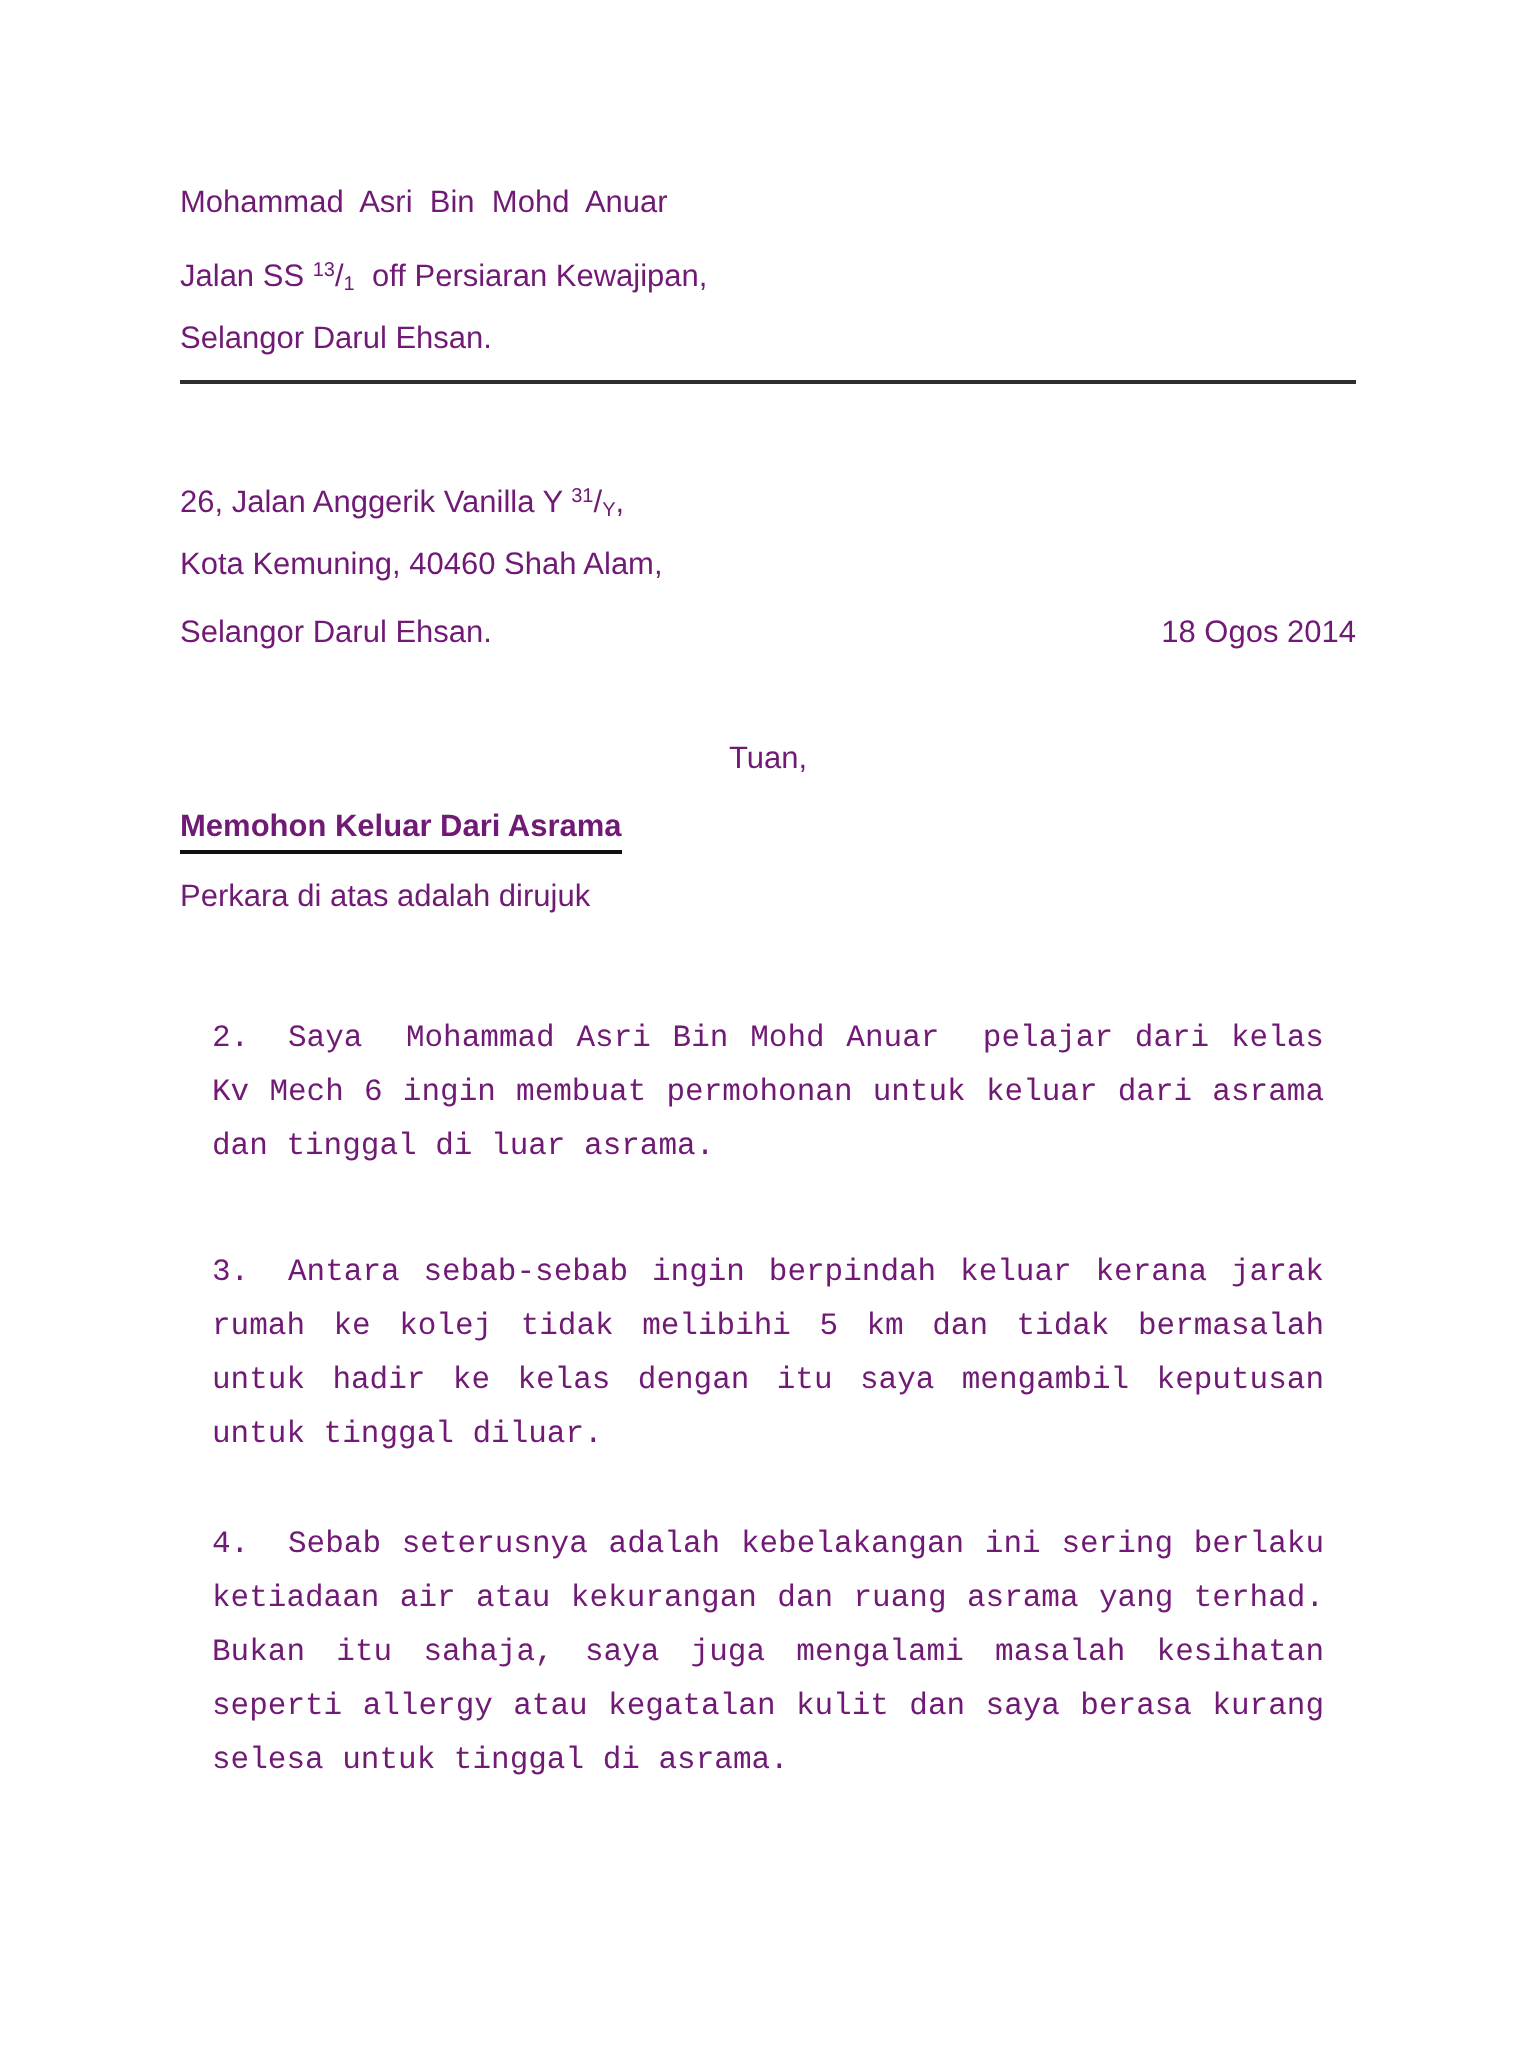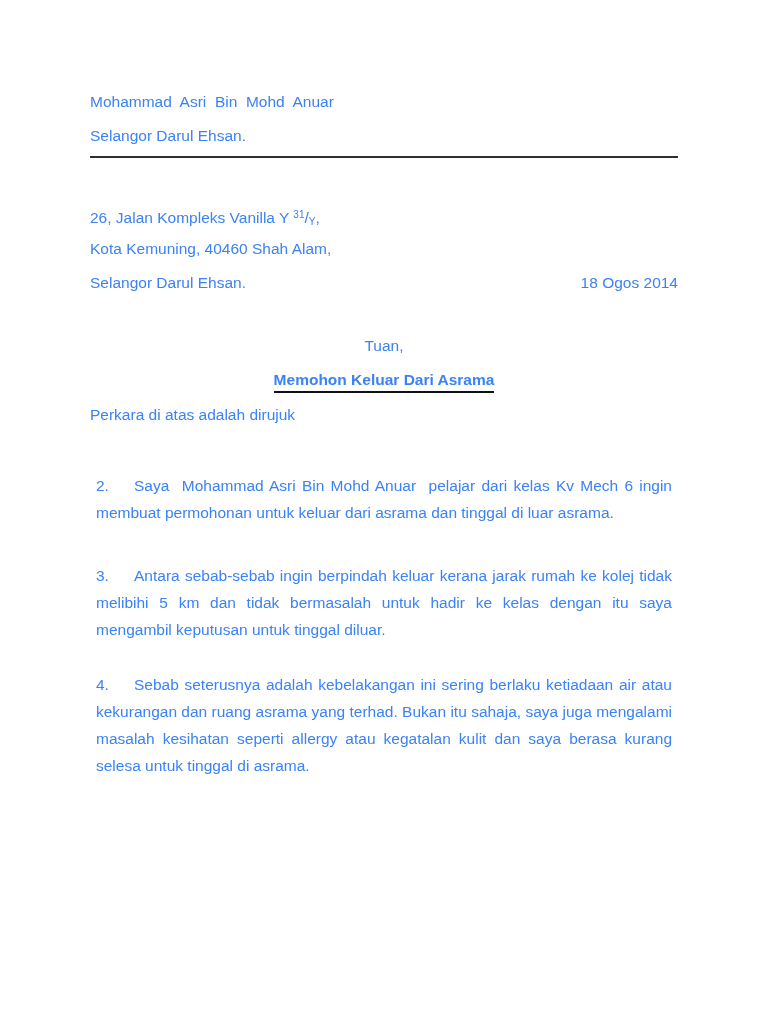--- a/index.html
+++ b/index.html
@@ -7,21 +7,21 @@
     padding: 0;
     background: #ffffff;
   }
   .page {
     position: relative;
     width: 768px;
     height: 1024px;
     background: #ffffff;
     overflow: hidden;
     font-family: "Liberation Sans", "DejaVu Sans", sans-serif;
-    color: #3b82f6;
+    color: #701a75;
     font-size: 15.5px;
   }
   .letter {
     padding: 92px 90px 0 90px;
   }
   
   .addr p {
     margin: 0 0 14px 0;
     line-height: 20px;
     height: 20px;
@@ -54,64 +54,65 @@
   }
   .salutation {
     margin: 43px 0 14px 0;
     line-height: 20px;
     height: 20px;
     text-align: center;
   }
   .subject-wrap {
     margin: 0 0 11px 0;
     line-height: 20px;
-    text-align: center;
   }
   .subject {
     display: inline-block;
     font-weight: 700;
     border-bottom: 2px solid #111111;
     padding-bottom: 1px;
   }
   .reference {
     margin: 12px 0 0 0;
     line-height: 20px;
     height: 20px;
   }
   .para {
-    margin: 6px;
+    margin: 16px;
     line-height: 27px;
     text-align: justify;
     text-align-last: left;
     white-space: pre-wrap;
+    font-family: Liberation Mono, monospace;
   }
   .para .pnum {
     display: inline-block;
     width: 38px;
     white-space: normal;
   }
   .para-2 { margin-top: 47px; }
   .para-3 { margin-top: 36px; }
   .para-4 { margin-top: 28px; }
 </style>
 </head>
 <body>
 
 <div class="page">
   <div class="letter">
 
     <div class="addr">
       <p>Mohammad  Asri  Bin  Mohd  Anuar</p>
+      <p><span>Jalan SS </span><span class="ss-sup">13</span><span>/</span><span class="ss-sub">1</span><span>  off Persiaran Kewajipan,</span></p>
       <p>Selangor Darul Ehsan.</p>
     </div>
 
     <hr class="divider">
 
     <div class="addr">
-      <p><span>26, Jalan Kompleks Vanilla Y </span><span class="ss-sup">31</span><span>/</span><span class="ss-sub">Y</span><span>,</span></p>
+      <p><span>26, Jalan Anggerik Vanilla Y </span><span class="ss-sup">31</span><span>/</span><span class="ss-sub">Y</span><span>,</span></p>
       <p>Kota Kemuning, 40460 Shah Alam,</p>
       <p class="date-row"><span>Selangor Darul Ehsan.</span><span>18 Ogos 2014</span></p>
     </div>
 
     <p class="salutation">Tuan,</p>
 
     <p class="subject-wrap"><span class="subject">Memohon Keluar Dari Asrama</span></p>
 
     <p class="reference">Perkara di atas adalah dirujuk</p>
 

